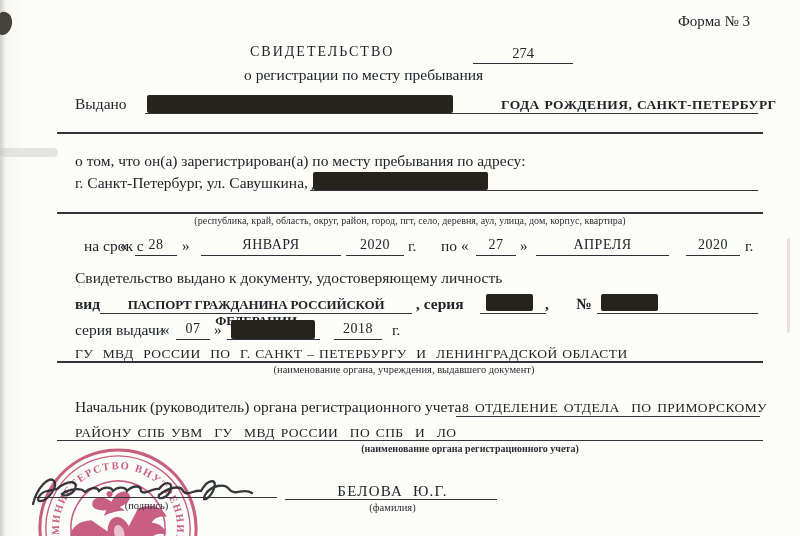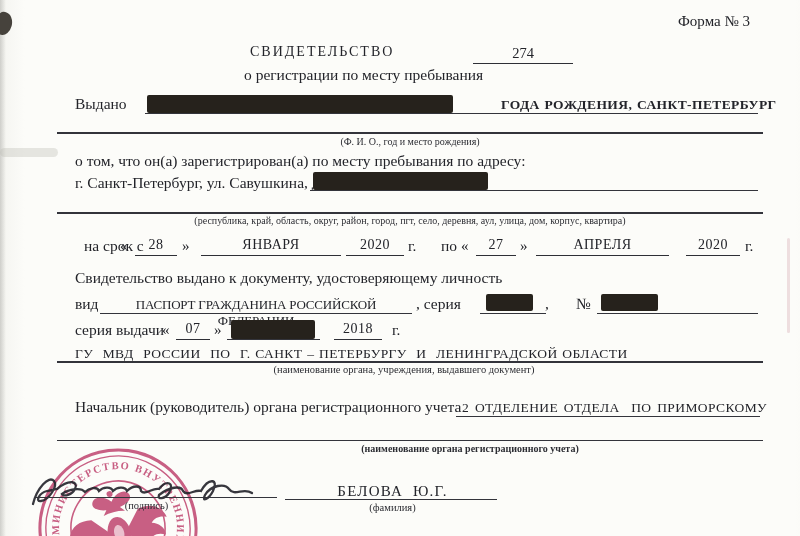--- a/index.html
+++ b/index.html
@@ -41,21 +41,20 @@
   <div class="abs" style="left:250px;top:44px;font-size:14px;letter-spacing:2px;white-space:nowrap;">СВИДЕТЕЛЬСТВО</div>
   <div class="abs" style="left:473px;top:45px;width:100px;text-align:center;font-size:14.5px;border-bottom:1.4px solid #2e2f36;height:18px;">274</div>
   <div class="abs txt" style="left:244px;top:66px;">о регистрации по месту пребывания</div>
 
   <div class="abs txt" style="left:75px;top:95px;">Выдано</div>
   <div class="redact" style="left:147px;top:95px;width:306px;height:18px;"></div>
   <div class="abs caps bold" style="left:458px;top:97px;word-spacing:1px;">ГОДА РОЖДЕНИЯ, САНКТ-ПЕТЕРБУРГ</div>
   <div class="hline vline-thin" style="left:145px;top:113px;width:613px;"></div>
 
   <div class="hline" style="left:57px;top:132px;width:706px;"></div>
-  <div class="abs cap" style="left:200px;top:136px;width:420px;">(Ф. И. О., год и место рождения)</div>
 
   <div class="abs txt" style="left:75px;top:152px;">о том, что он(а) зарегистрирован(а) по месту пребывания по адресу:</div>
   <div class="abs txt" style="left:75px;top:174px;">г. Санкт-Петербург, ул. Савушкина, дом</div>
   <div class="redact" style="left:313px;top:172px;width:175px;height:18px;"></div>
   <div class="hline vline-thin" style="left:310px;top:190px;width:448px;"></div>
 
   <div class="hline" style="left:57px;top:212px;width:706px;"></div>
   <div class="abs cap" style="left:110px;top:215px;width:600px;">(республика, край, область, округ, район, город, пгт, село, деревня, аул, улица, дом, корпус, квартира)</div>
 
   <div class="abs" style="left:9px;top:237px;width:800px;height:22px;">
@@ -70,21 +69,21 @@
     <span class="abs q" style="left:452px;top:1px;">«</span>
     <span class="ucell" style="left:467px;width:40px;top:0;">27</span>
     <span class="abs q" style="left:511px;top:1px;">»</span>
     <span class="ucell" style="left:527px;width:133px;top:0;">АПРЕЛЯ</span>
     <span class="ucell" style="left:677px;width:54px;top:0;">2020</span>
     <span class="abs txt" style="left:736px;">г.</span>
   </div>
 
   <div class="abs txt" style="left:75px;top:269px;">Свидетельство выдано к документу, удостоверяющему личность</div>
 
-  <div class="abs" style="left:0;top:295px;width:732px;height:20px;">
+  <div class="abs" style="left:0;top:295px;width:732px;height:20px;font-weight:bold;">
     <span class="abs txt" style="left:75px;">вид</span>
     <span class="abs" style="left:100px;width:312px;text-align:center;font-size:13px;letter-spacing:-.2px;top:2px;">ПАСПОРТ ГРАЖДАНИНА РОССИЙСКОЙ ФЕДЕРАЦИИ</span>
     <span class="abs txt" style="left:416px;">, серия</span>
     <span class="abs txt" style="left:545px;">,</span>
     <span class="abs txt" style="left:576px;">№</span>
   </div>
   <div class="hline vline-thin" style="left:100px;top:313px;width:312px;"></div>
   <div class="redact" style="left:486px;top:294px;width:47px;height:17px;"></div>
   <div class="hline vline-thin" style="left:480px;top:313px;width:66px;"></div>
   <div class="redact" style="left:601px;top:294px;width:57px;height:17px;"></div>
@@ -99,22 +98,23 @@
     <span class="abs txt" style="left:392px;">г.</span>
   </div>
   <div class="redact" style="left:231px;top:320px;width:84px;height:19px;"></div>
   <div class="hline vline-thin" style="left:227px;top:339px;width:93px;"></div>
 
   <div class="abs caps" style="left:75px;top:346px;word-spacing:1px;">ГУ  МВД  РОССИИ  ПО  Г. САНКТ – ПЕТЕРБУРГУ  И  ЛЕНИНГРАДСКОЙ ОБЛАСТИ</div>
   <div class="hline" style="left:57px;top:361px;width:706px;"></div>
   <div class="abs cap" style="left:194px;top:364px;width:420px;font-size:10.5px;">(наименование органа, учреждения, выдавшего документ)</div>
 
   <div class="abs txt" style="left:75px;top:398px;">Начальник (руководитель) органа регистрационного учета</div>
-  <div class="abs caps" style="left:462px;top:400px;word-spacing:2px;">2 ОТДЕЛЕНИЕ ОТДЕЛА  ПО ПРИМОРСКОМУ</div>
+  <div class="abs caps" style="left:462px;top:400px;word-spacing:2px;">8 ОТДЕЛЕНИЕ ОТДЕЛА  ПО ПРИМОРСКОМУ</div>
   <div class="hline vline-thin" style="left:456px;top:416px;width:304px;"></div>
+  <div class="abs caps" style="left:75px;top:425px;word-spacing:2px;">РАЙОНУ СПБ УВМ  ГУ  МВД РОССИИ  ПО СПБ  И  ЛО</div>
   <div class="hline vline-thin" style="left:57px;top:440px;width:706px;"></div>
   <div class="abs cap" style="left:280px;top:443px;width:380px;font-size:10px;font-weight:bold;">(наименование органа регистрационного учета)</div>
 
   <svg class="stamp-svg" width="192" height="192" viewBox="0 0 192 192">
     <defs>
       <path id="ringPath" d="M 96,96 m -59,0 a 59,59 0 1,1 118,0 a 59,59 0 1,1 -118,0"></path>
       <path id="botPath" d="M 96,96 m -52,0 a 52,52 0 1,0 104,0 a 52,52 0 1,0 -104,0"></path>
     </defs>
     <g stroke="#c14a73" fill="none">
       <circle cx="96" cy="96" r="78" stroke-width="3.2"></circle>

